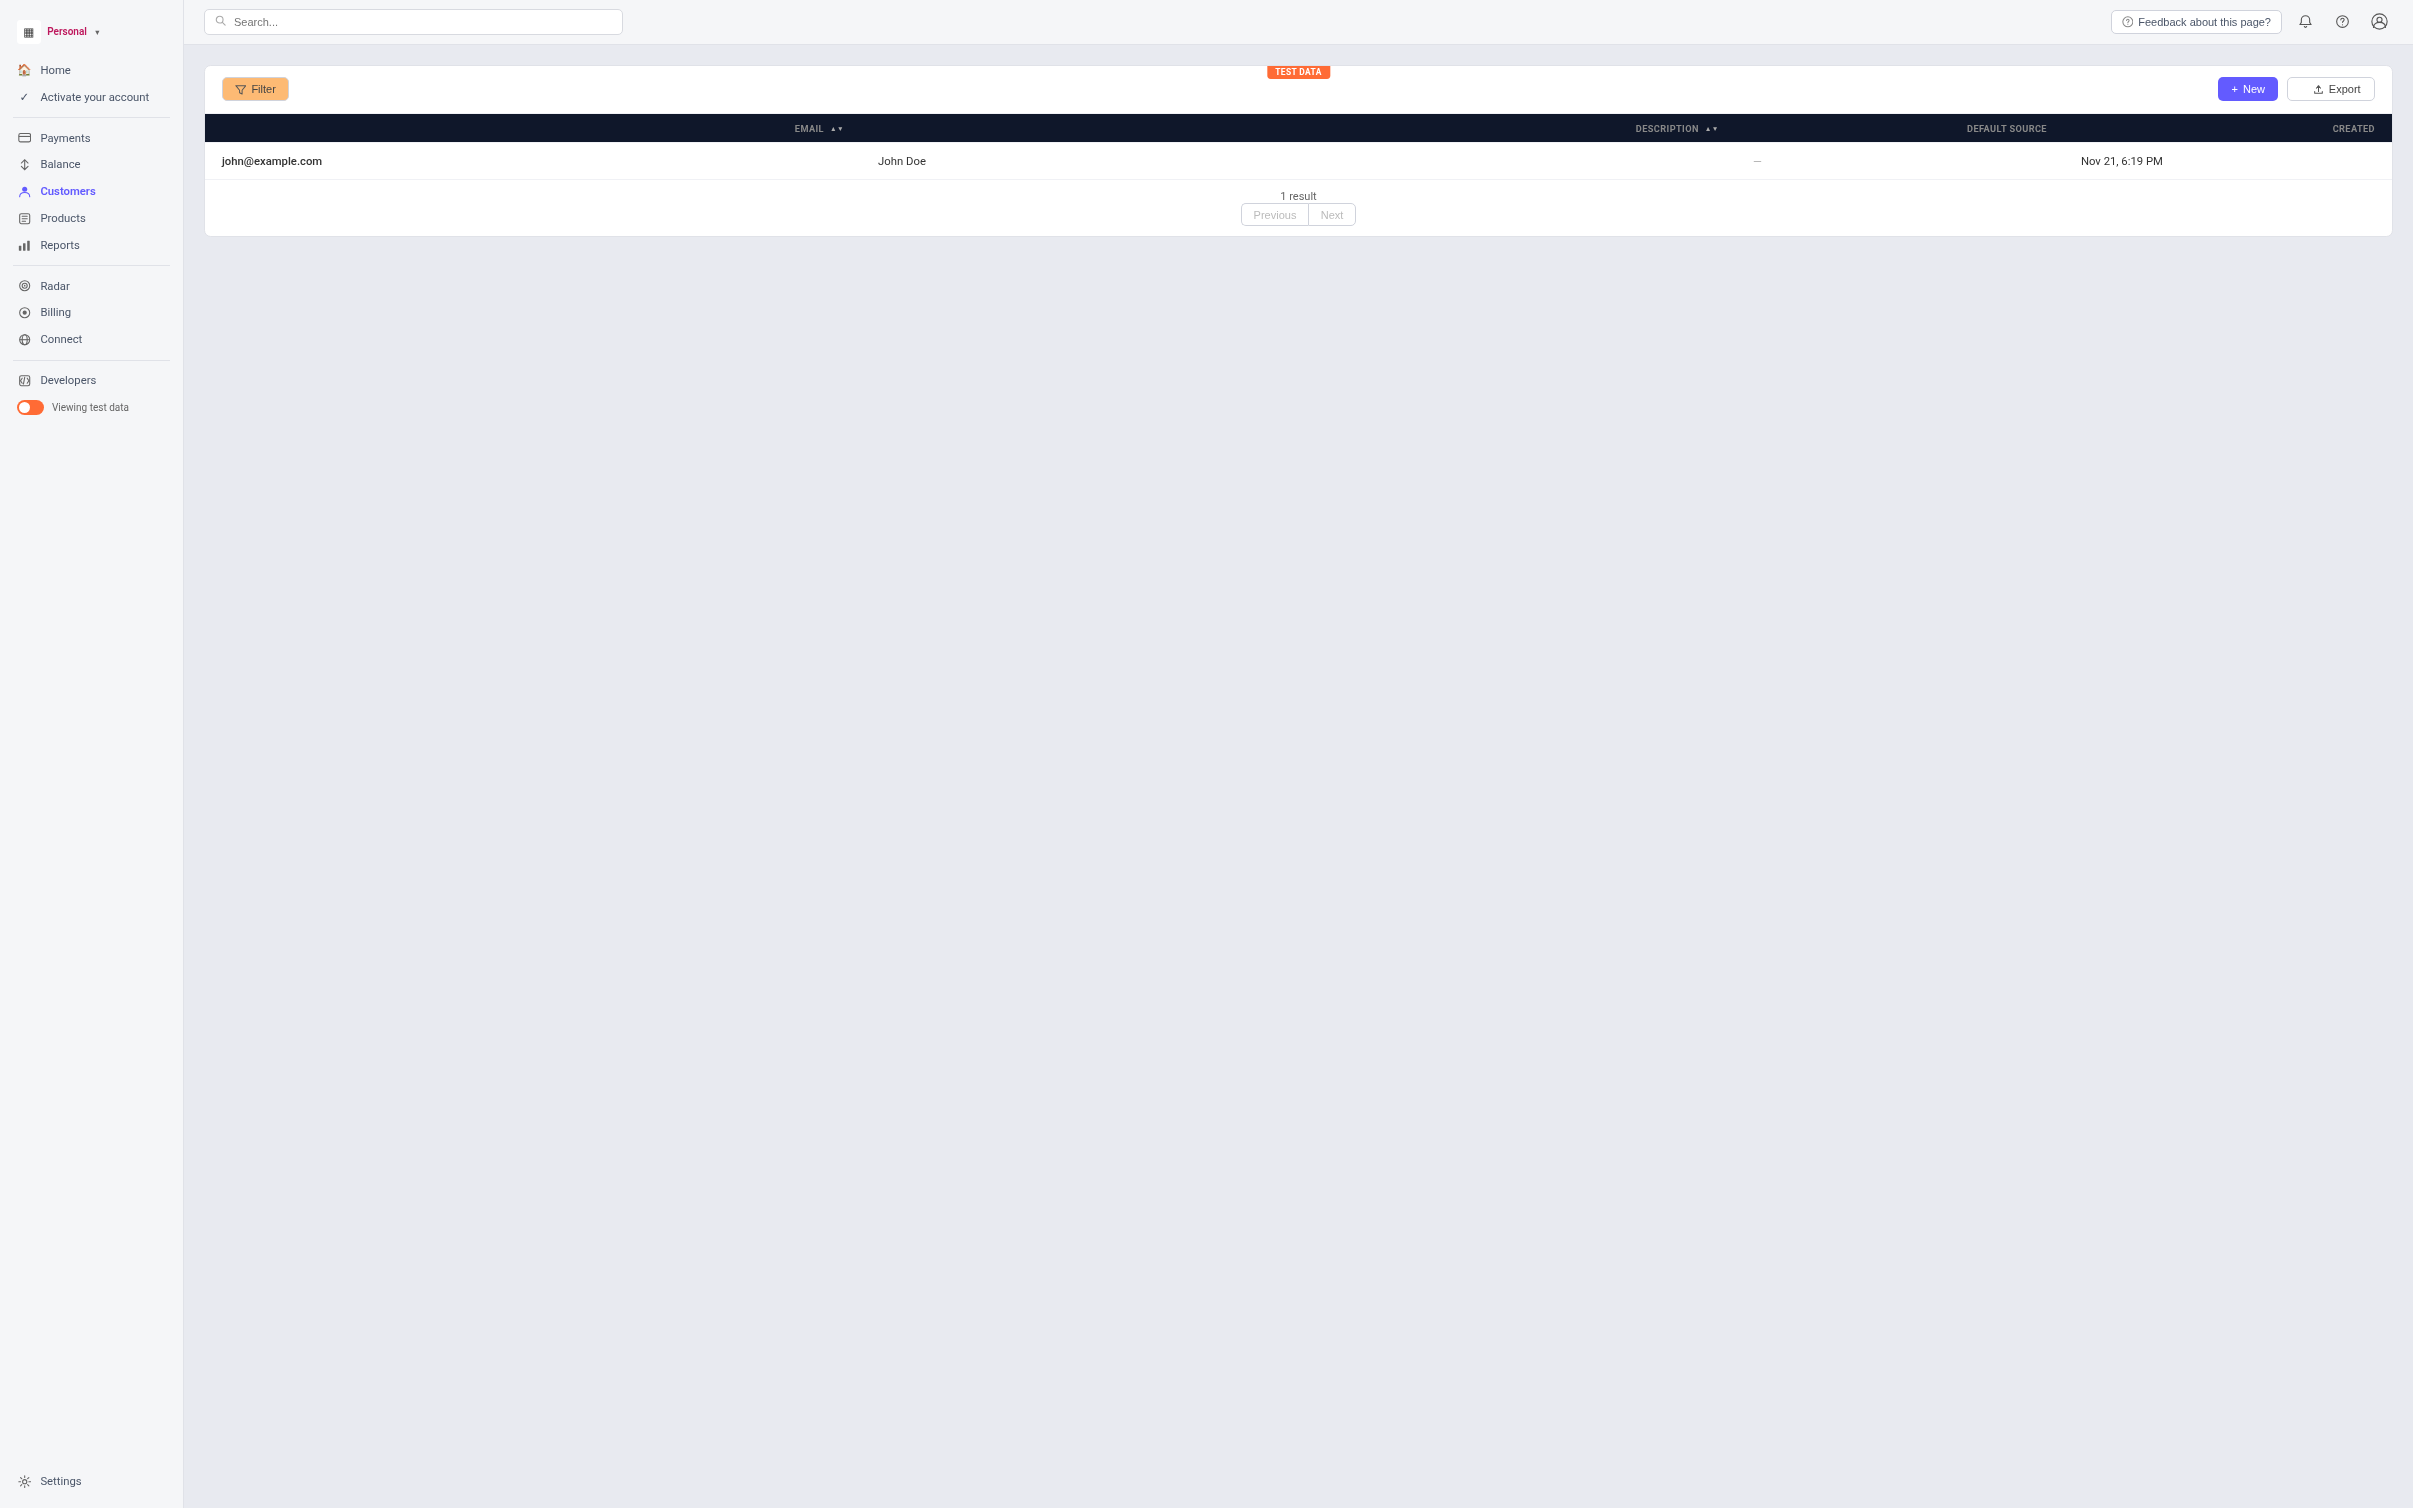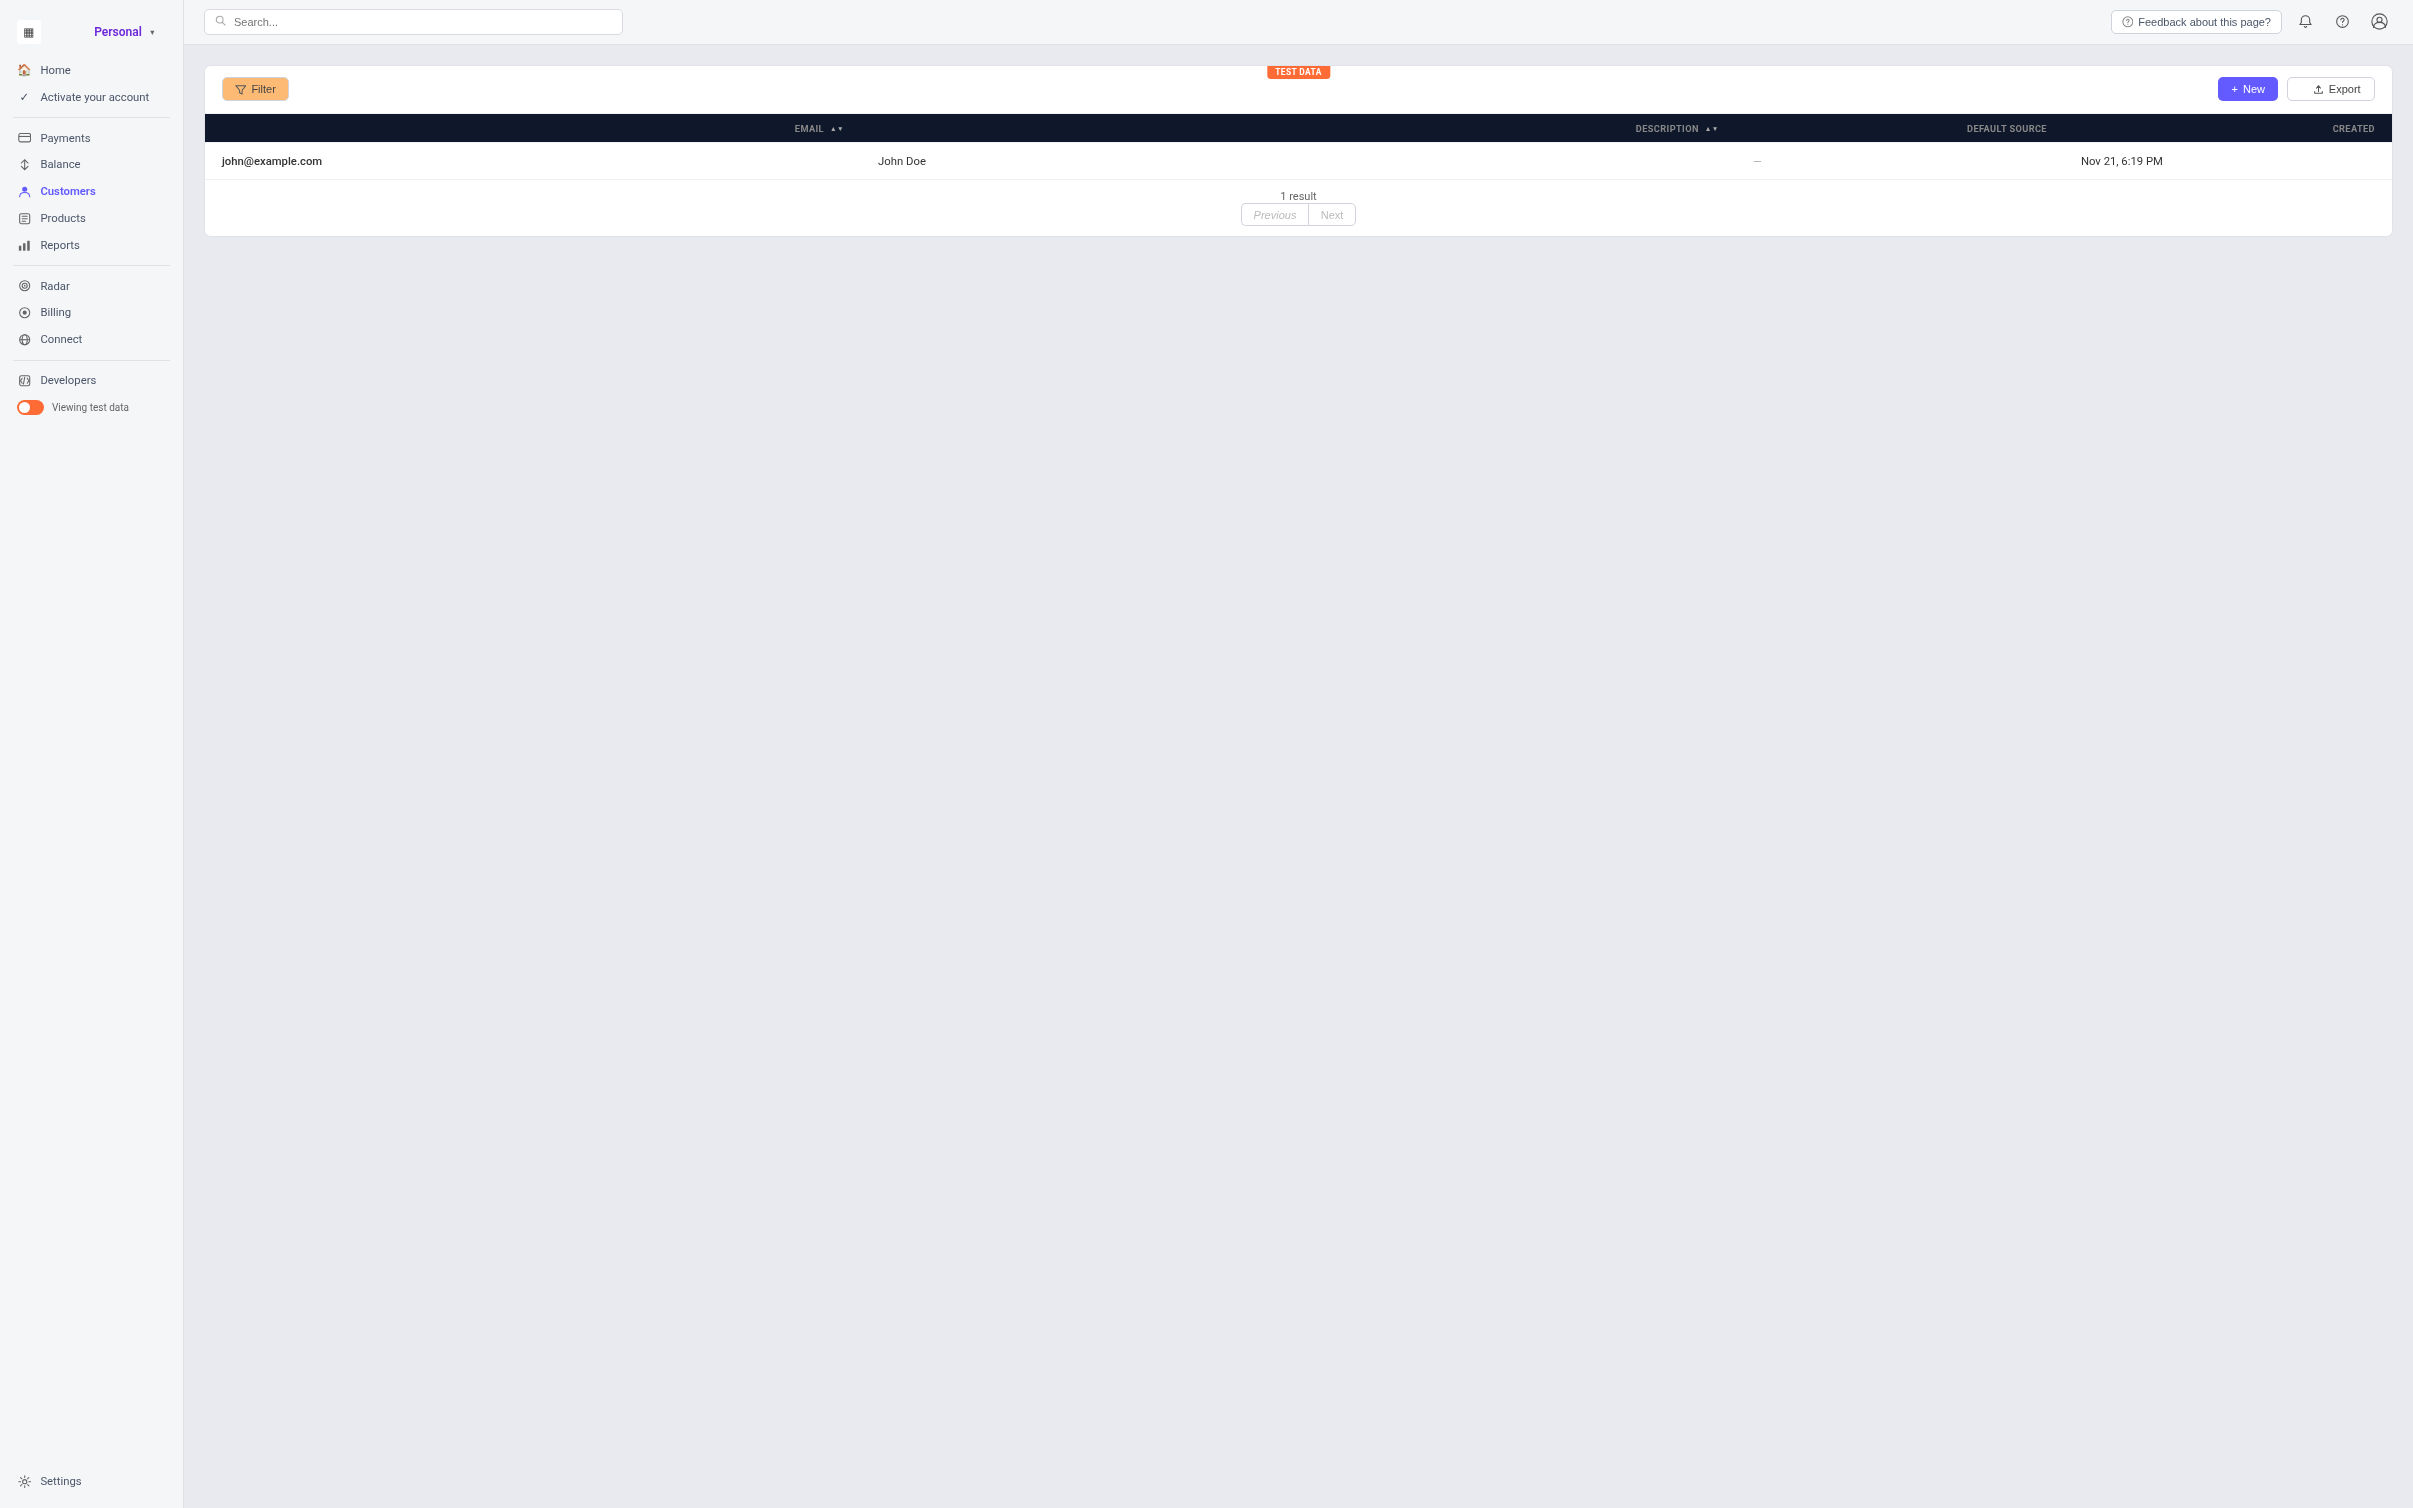--- a/index.html
+++ b/index.html
@@ -36,23 +36,22 @@
       height: 23.5px;
       background: #fff;
       border-radius: 3.4px;
       display: flex;
       align-items: center;
       justify-content: center;
       font-size: 11.7px;
     }
     .brand-name {
       font-weight: 600;
-      font-size: 12px;
-      color: #6d28d9;
-      margin-left: 47px;
+      font-size: 10px;
+      color: #be185d;
     }
     .brand-chevron {
       font-size: 8.4px;
       color: #666;
       margin-left: 1.7px;
     }
     .sidebar-nav {
       flex: 1;
     }
     .nav-item {
@@ -311,21 +310,20 @@
       padding: 4.2px 11.7px;
       font-size: 11px;
       border: 0.8px solid #d0d3dc;
       background: #fff;
       cursor: pointer;
       color: #666;
     }
     .page-btn:first-child {
       border-radius: 5px 0 0 5px;
       border-right: none;
-      font-style: italic;
     }
     .page-btn:last-child {
       border-radius: 0 5px 5px 0;
     }
     .page-btn:disabled, .page-btn.disabled {
       color: #bbb;
       cursor: default;
     }
     .em-dash {
       color: #aaa;

